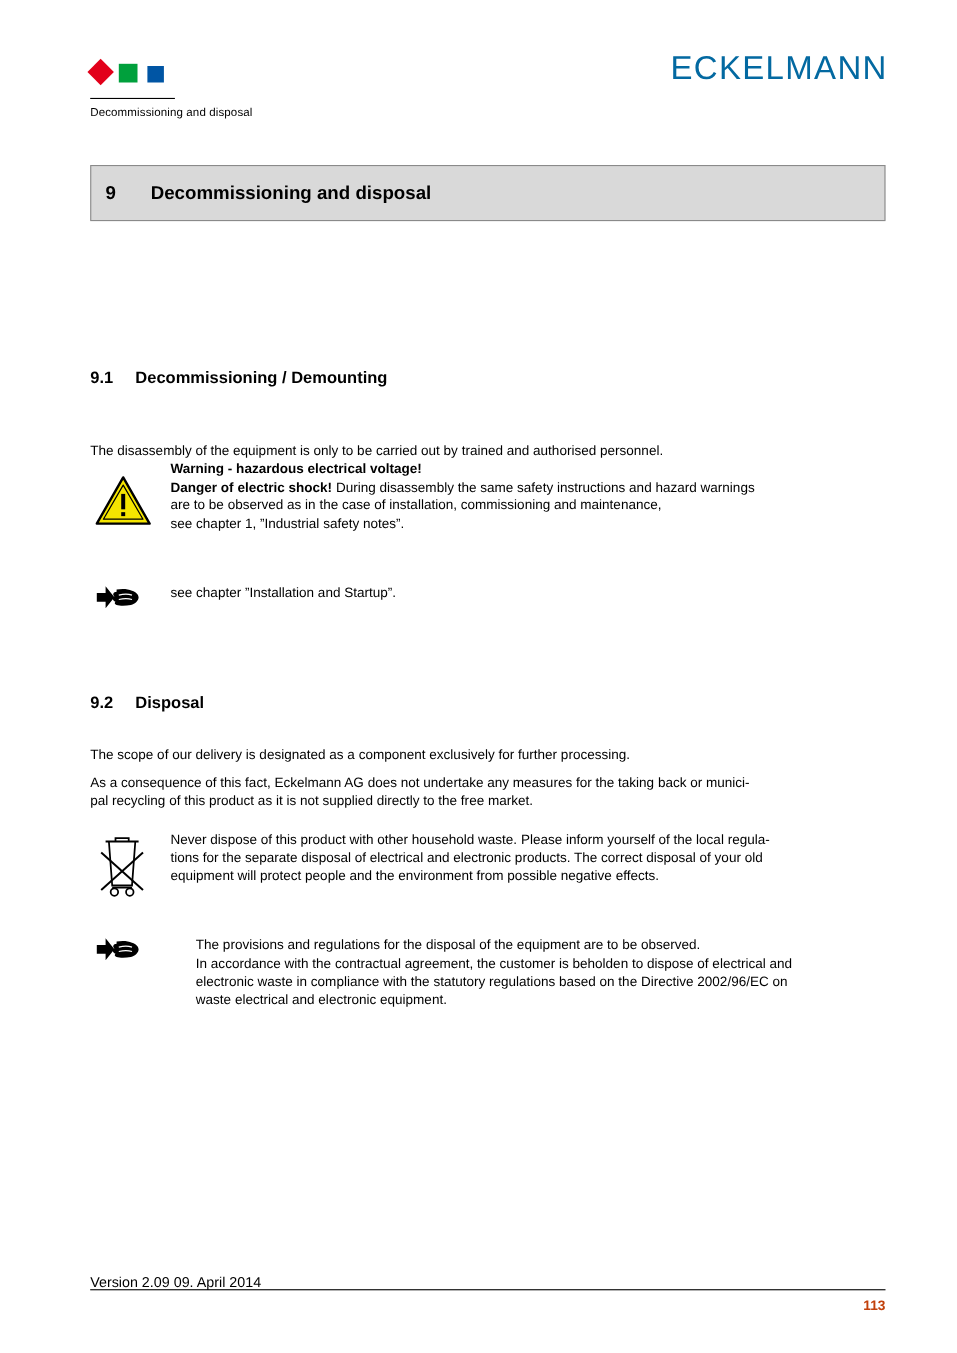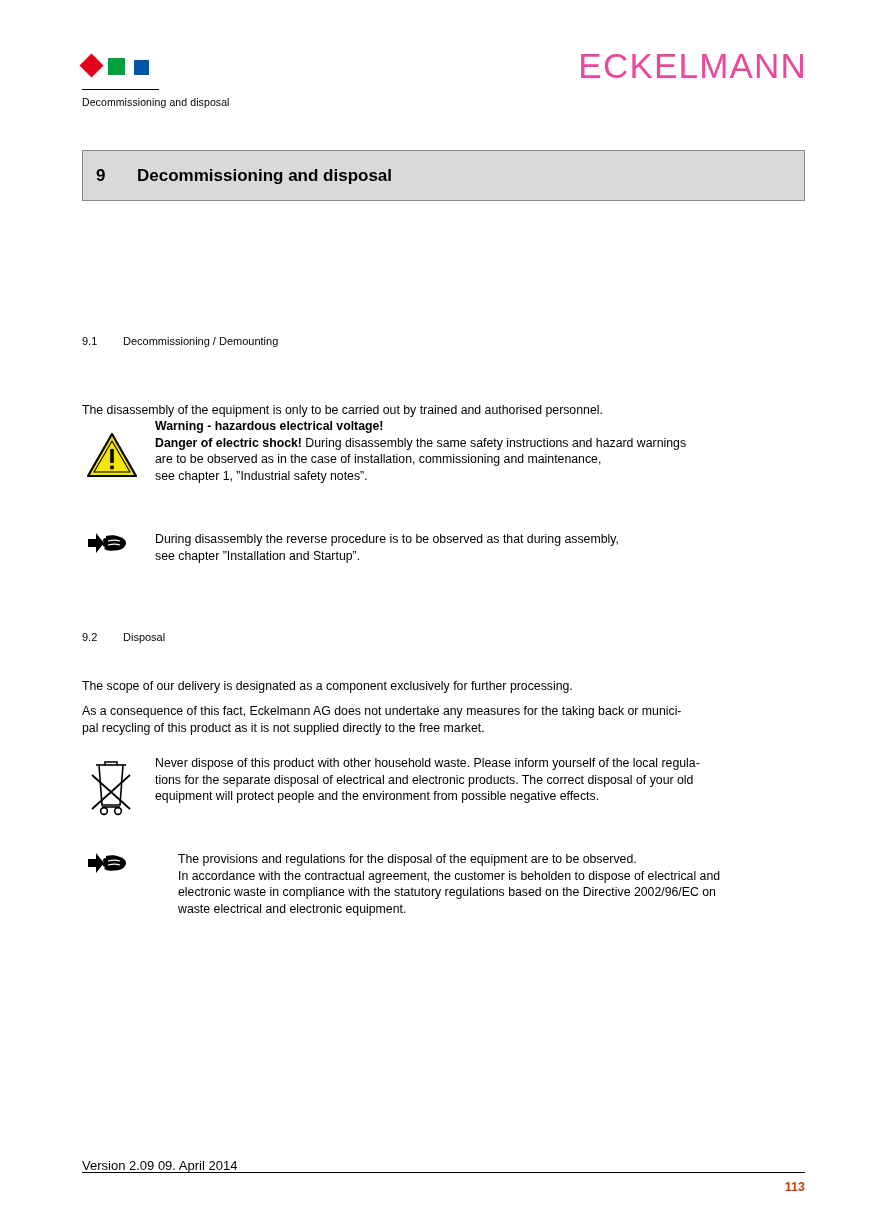--- a/index.html
+++ b/index.html
@@ -75,23 +75,23 @@
     left: 0;
     top: 50px;
     font-size: 10.5px;
     color: #000;
     letter-spacing: 0.1px;
   }
   .brand {
     position: absolute;
     right: 0;
     top: 0;
-    font-size: 35px;
+    font-size: 30px;
     letter-spacing: 1.2px;
-    color: #ec4899;
+    color: #0369a1;
     font-family: "Liberation Sans", sans-serif;
     font-weight: 400;
   }
 
   
   .chapter-bar {
     position: absolute;
     left: 82px;
     top: 150px;
     width: 723px;
@@ -111,22 +111,22 @@
     position: absolute;
     left: 54px;
     top: 15px;
     font-size: 17px;
     font-weight: bold;
   }
 
   
   .sec-head {
     position: absolute;
-    font-size: 11px;
-    font-weight: normal;
+    font-size: 15px;
+    font-weight: bold;
   }
   .sec-num {
     position: absolute;
     left: 0;
     top: 0;
   }
   .sec-name {
     position: absolute;
     left: 41px;
     top: 0;
@@ -240,21 +240,20 @@
   <svg class="hand-icon" style="left:86px; top:530px;" viewBox="0 0 42 26">
     <g fill="#000000">
       <polygon points="2,9 10,9 10,3 18,13 10,23 10,17 2,17"></polygon>
       <path d="M20,6 C24,5 30,5 34,7 C38,8 40,11 40,13 C40,16 37,19 33,20 C28,21 23,21 20,20 C18,19 18,18 19,17 C16,16 16,13 18,12 C16,11 17,8 20,8 Z"></path>
       <path d="M22,11 C26,10 31,10 34,11" stroke="#ffffff" stroke-width="1.1" fill="none"></path>
       <path d="M22,15 C26,14 31,14 34,15" stroke="#ffffff" stroke-width="1.1" fill="none"></path>
     </g>
   </svg>
 
   <div class="note-text" style="left:155px; top:531px; width:660px;">
-    <div>During disassembly the reverse procedure is to be observed as that during assembly,</div>
     <div>see chapter ”Installation and Startup”.</div>
   </div>
 
   <div class="sec-head" style="left:82px; top:631px; width:450px; height:20px;">
     <span class="sec-num">9.2</span>
     <span class="sec-name">Disposal</span>
   </div>
 
   <div class="para" style="left:82px; top:678px; width:700px;">The scope of our delivery is designated as a component exclusively for further processing.</div>
 

